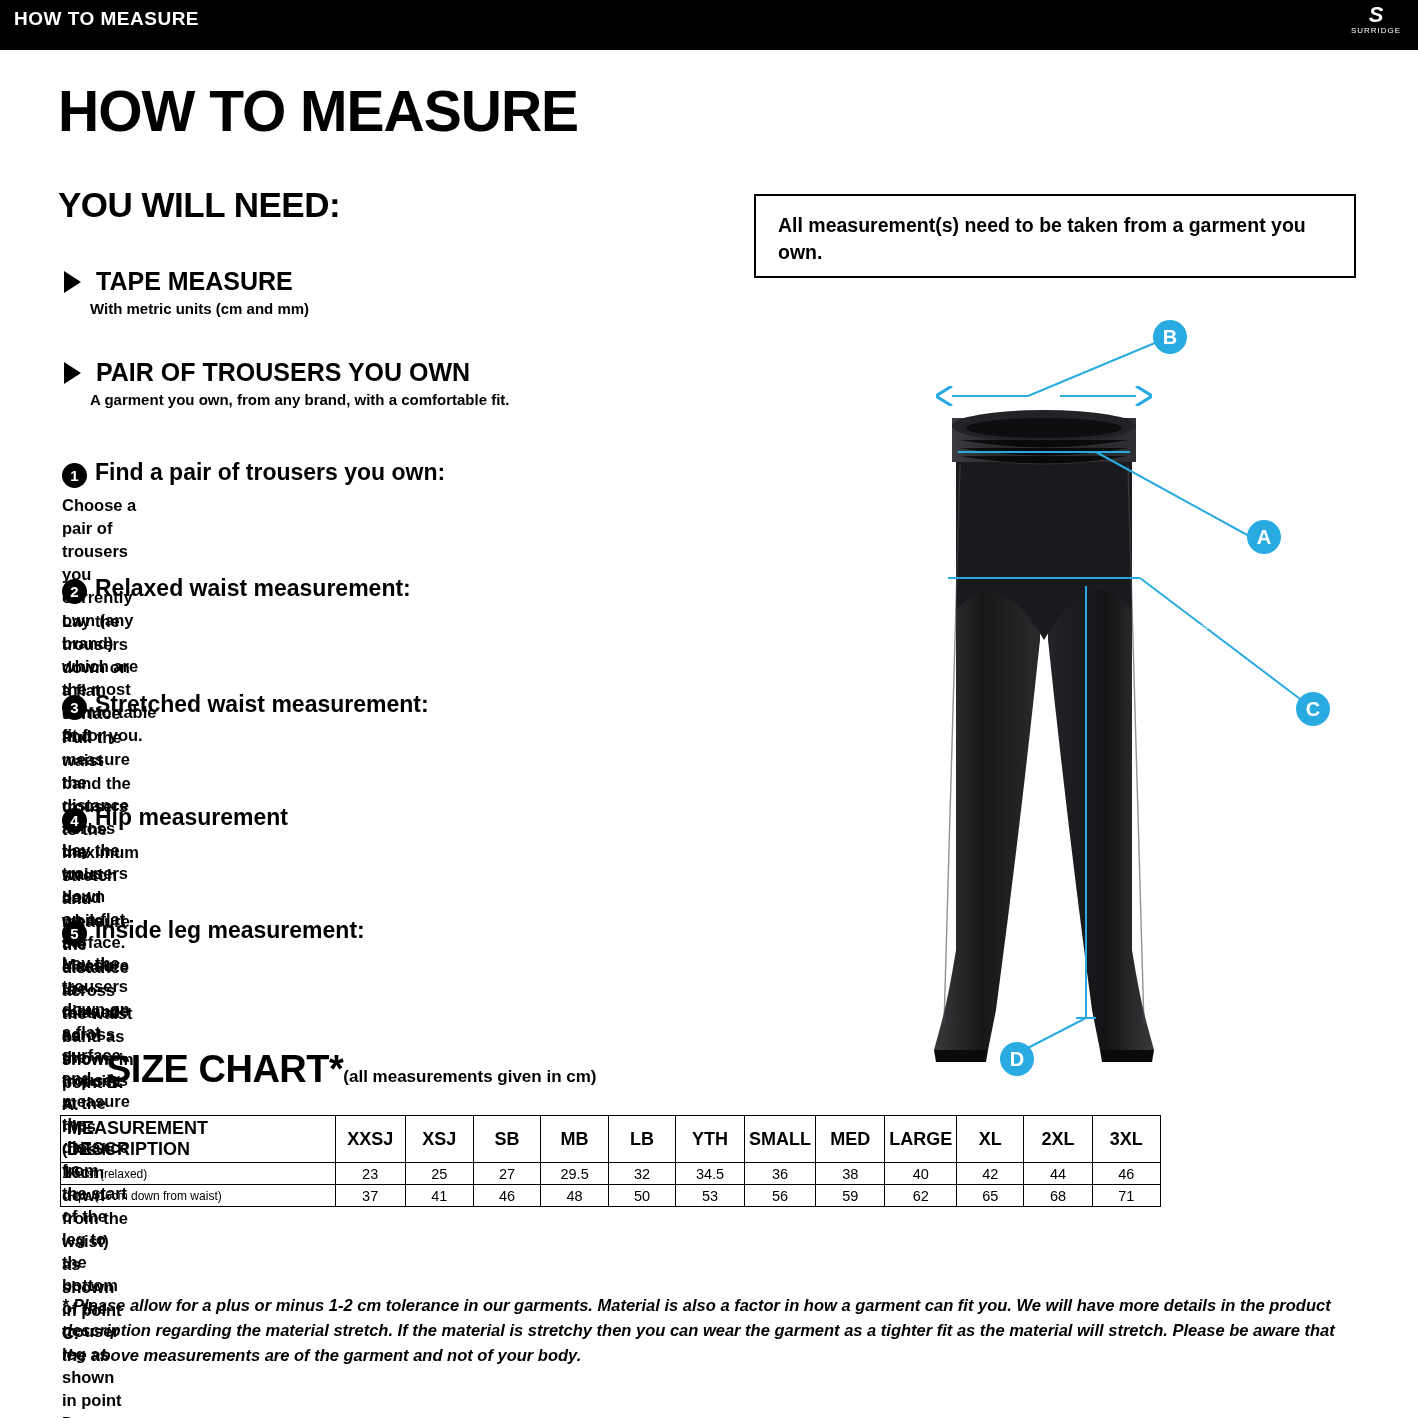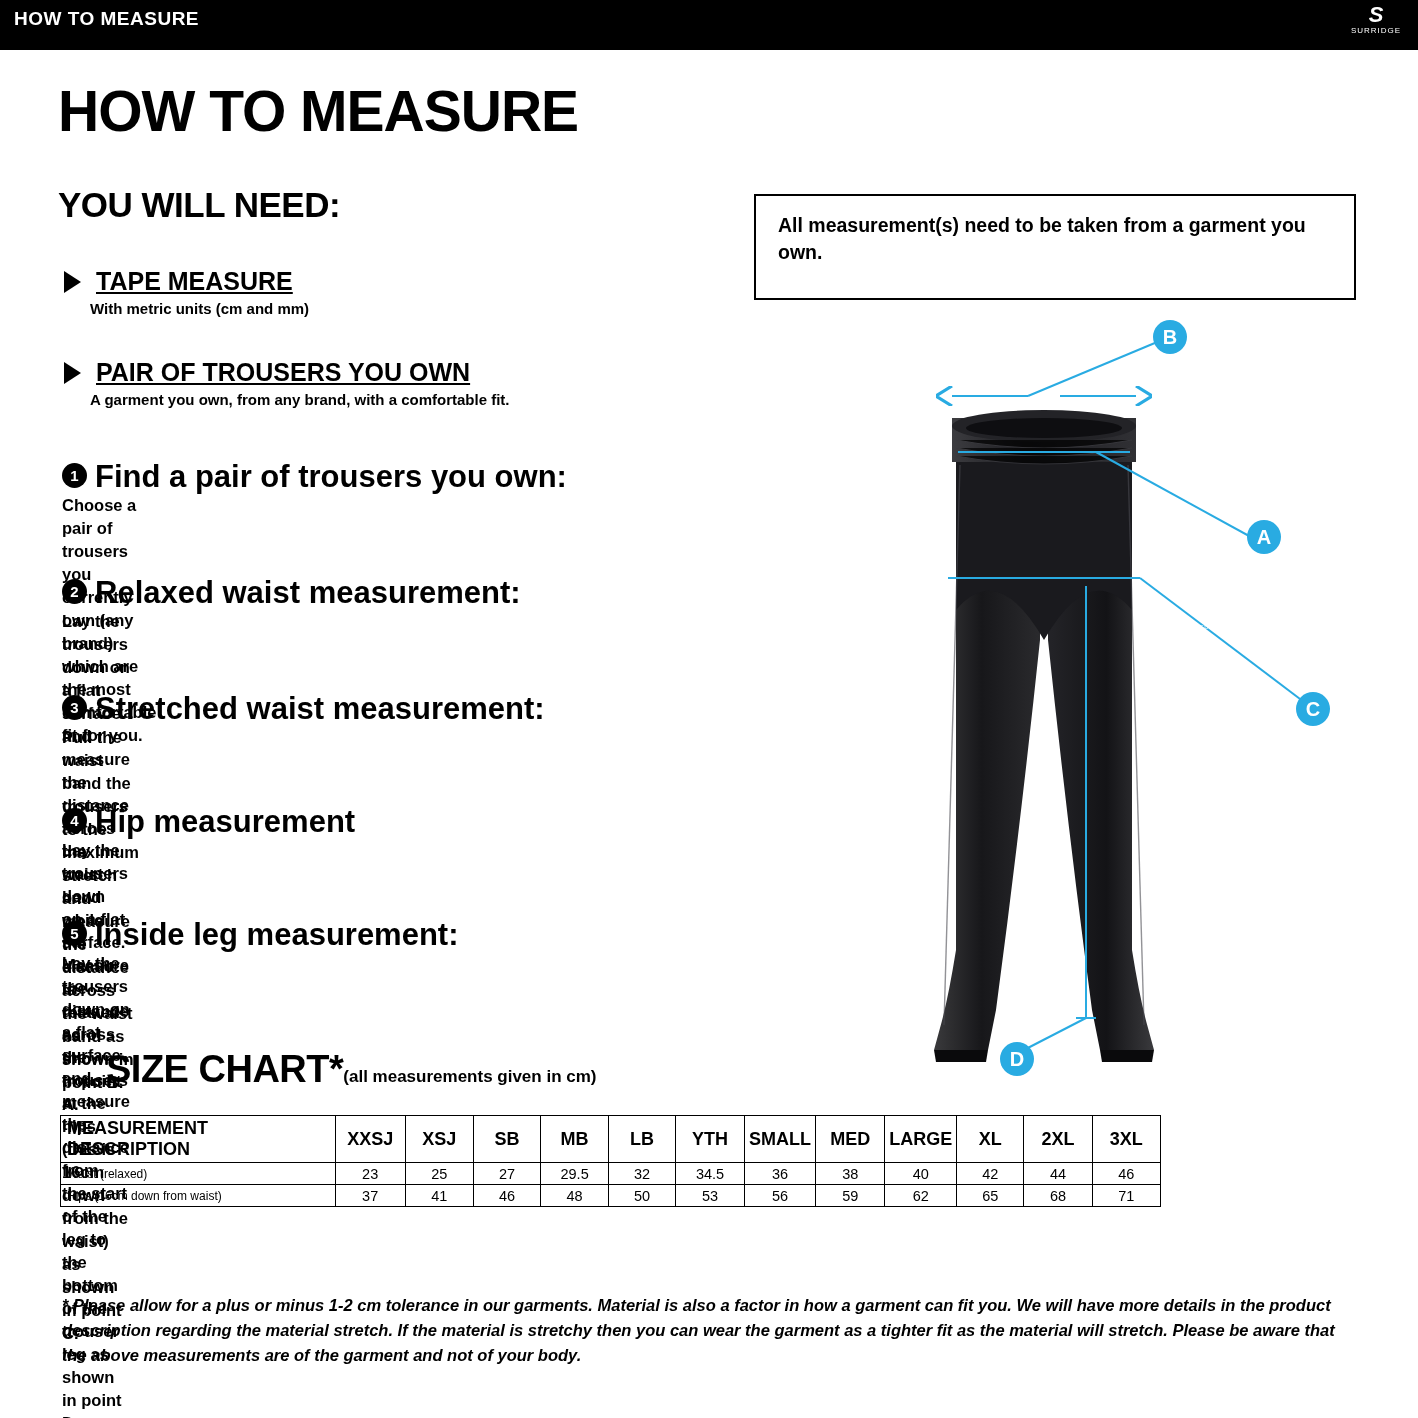--- a/index.html
+++ b/index.html
@@ -75,38 +75,37 @@
     border-left: 17px solid #000;
     border-top: 11px solid transparent;
     border-bottom: 11px solid transparent;
   }
   .need .ttl {
     position: absolute;
     left: 32px; top: 0;
     font-size: 25px;
     font-weight: bold;
     white-space: nowrap;
-    text-decoration: underline;
   }
   .need .sub {
     position: absolute;
     left: 4px; top: 33px;
     font-size: 15px;
     font-weight: bold;
     white-space: nowrap;
     margin-left: 22px;
   }
   #need-tape { left: 64px; top: 267px; }
   #need-trousers { left: 64px; top: 358px; }
 
   
   .callout {
     position: absolute;
     left: 754px; top: 194px;
-    width: 602px; height: 106px;
+    width: 602px; height: 84px;
     border: 2px solid #000;
     padding: 16px 22px;
   }
   .callout-text {
     font-size: 19.5px;
     font-weight: bold;
     line-height: 27px;
   }
 
   
@@ -119,21 +118,21 @@
     background: #000;
     color: #fff;
     font-size: 15px;
     font-weight: bold;
     text-align: center;
     line-height: 25px;
   }
   .step .stitle {
     position: absolute;
     left: 33px; top: -3px;
-    font-size: 31px;
+    font-size: 23px;
     font-weight: bold;
     white-space: nowrap;
   }
   .step .sbody {
     position: absolute;
     left: 0; top: 32px;
     font-size: 16.5px;
     font-weight: bold;
     line-height: 23px;
     white-space: pre-line;

